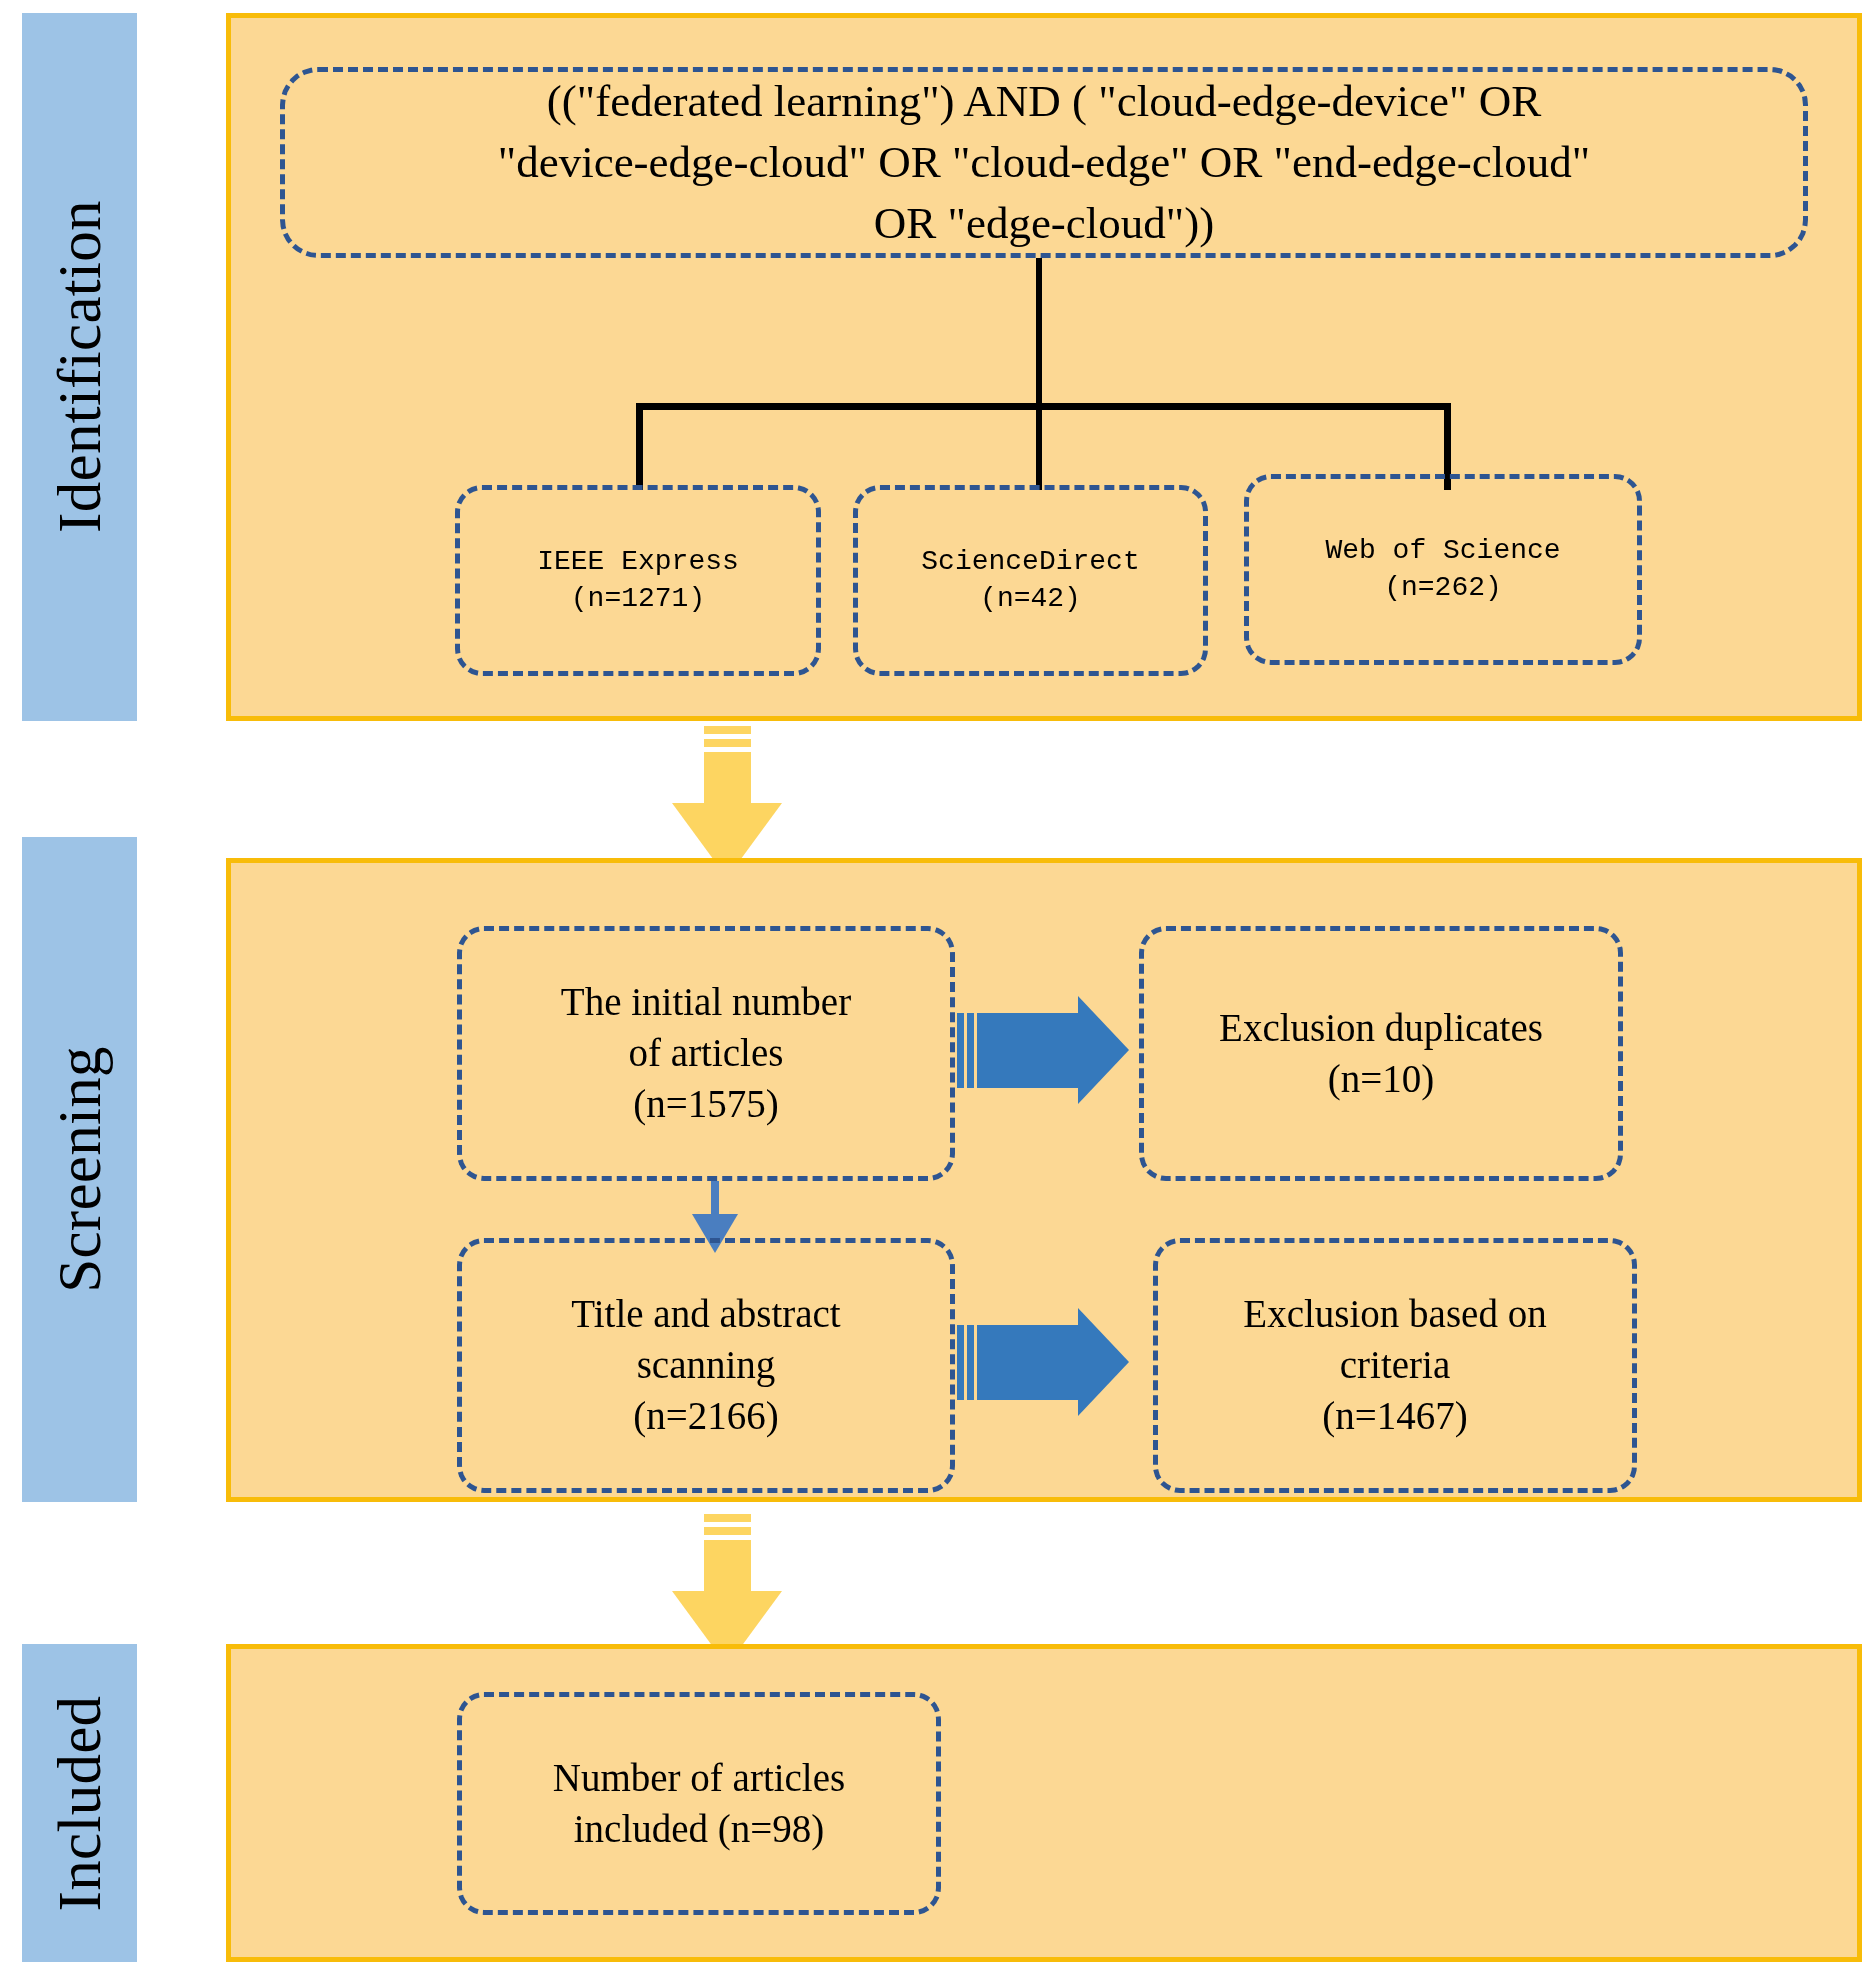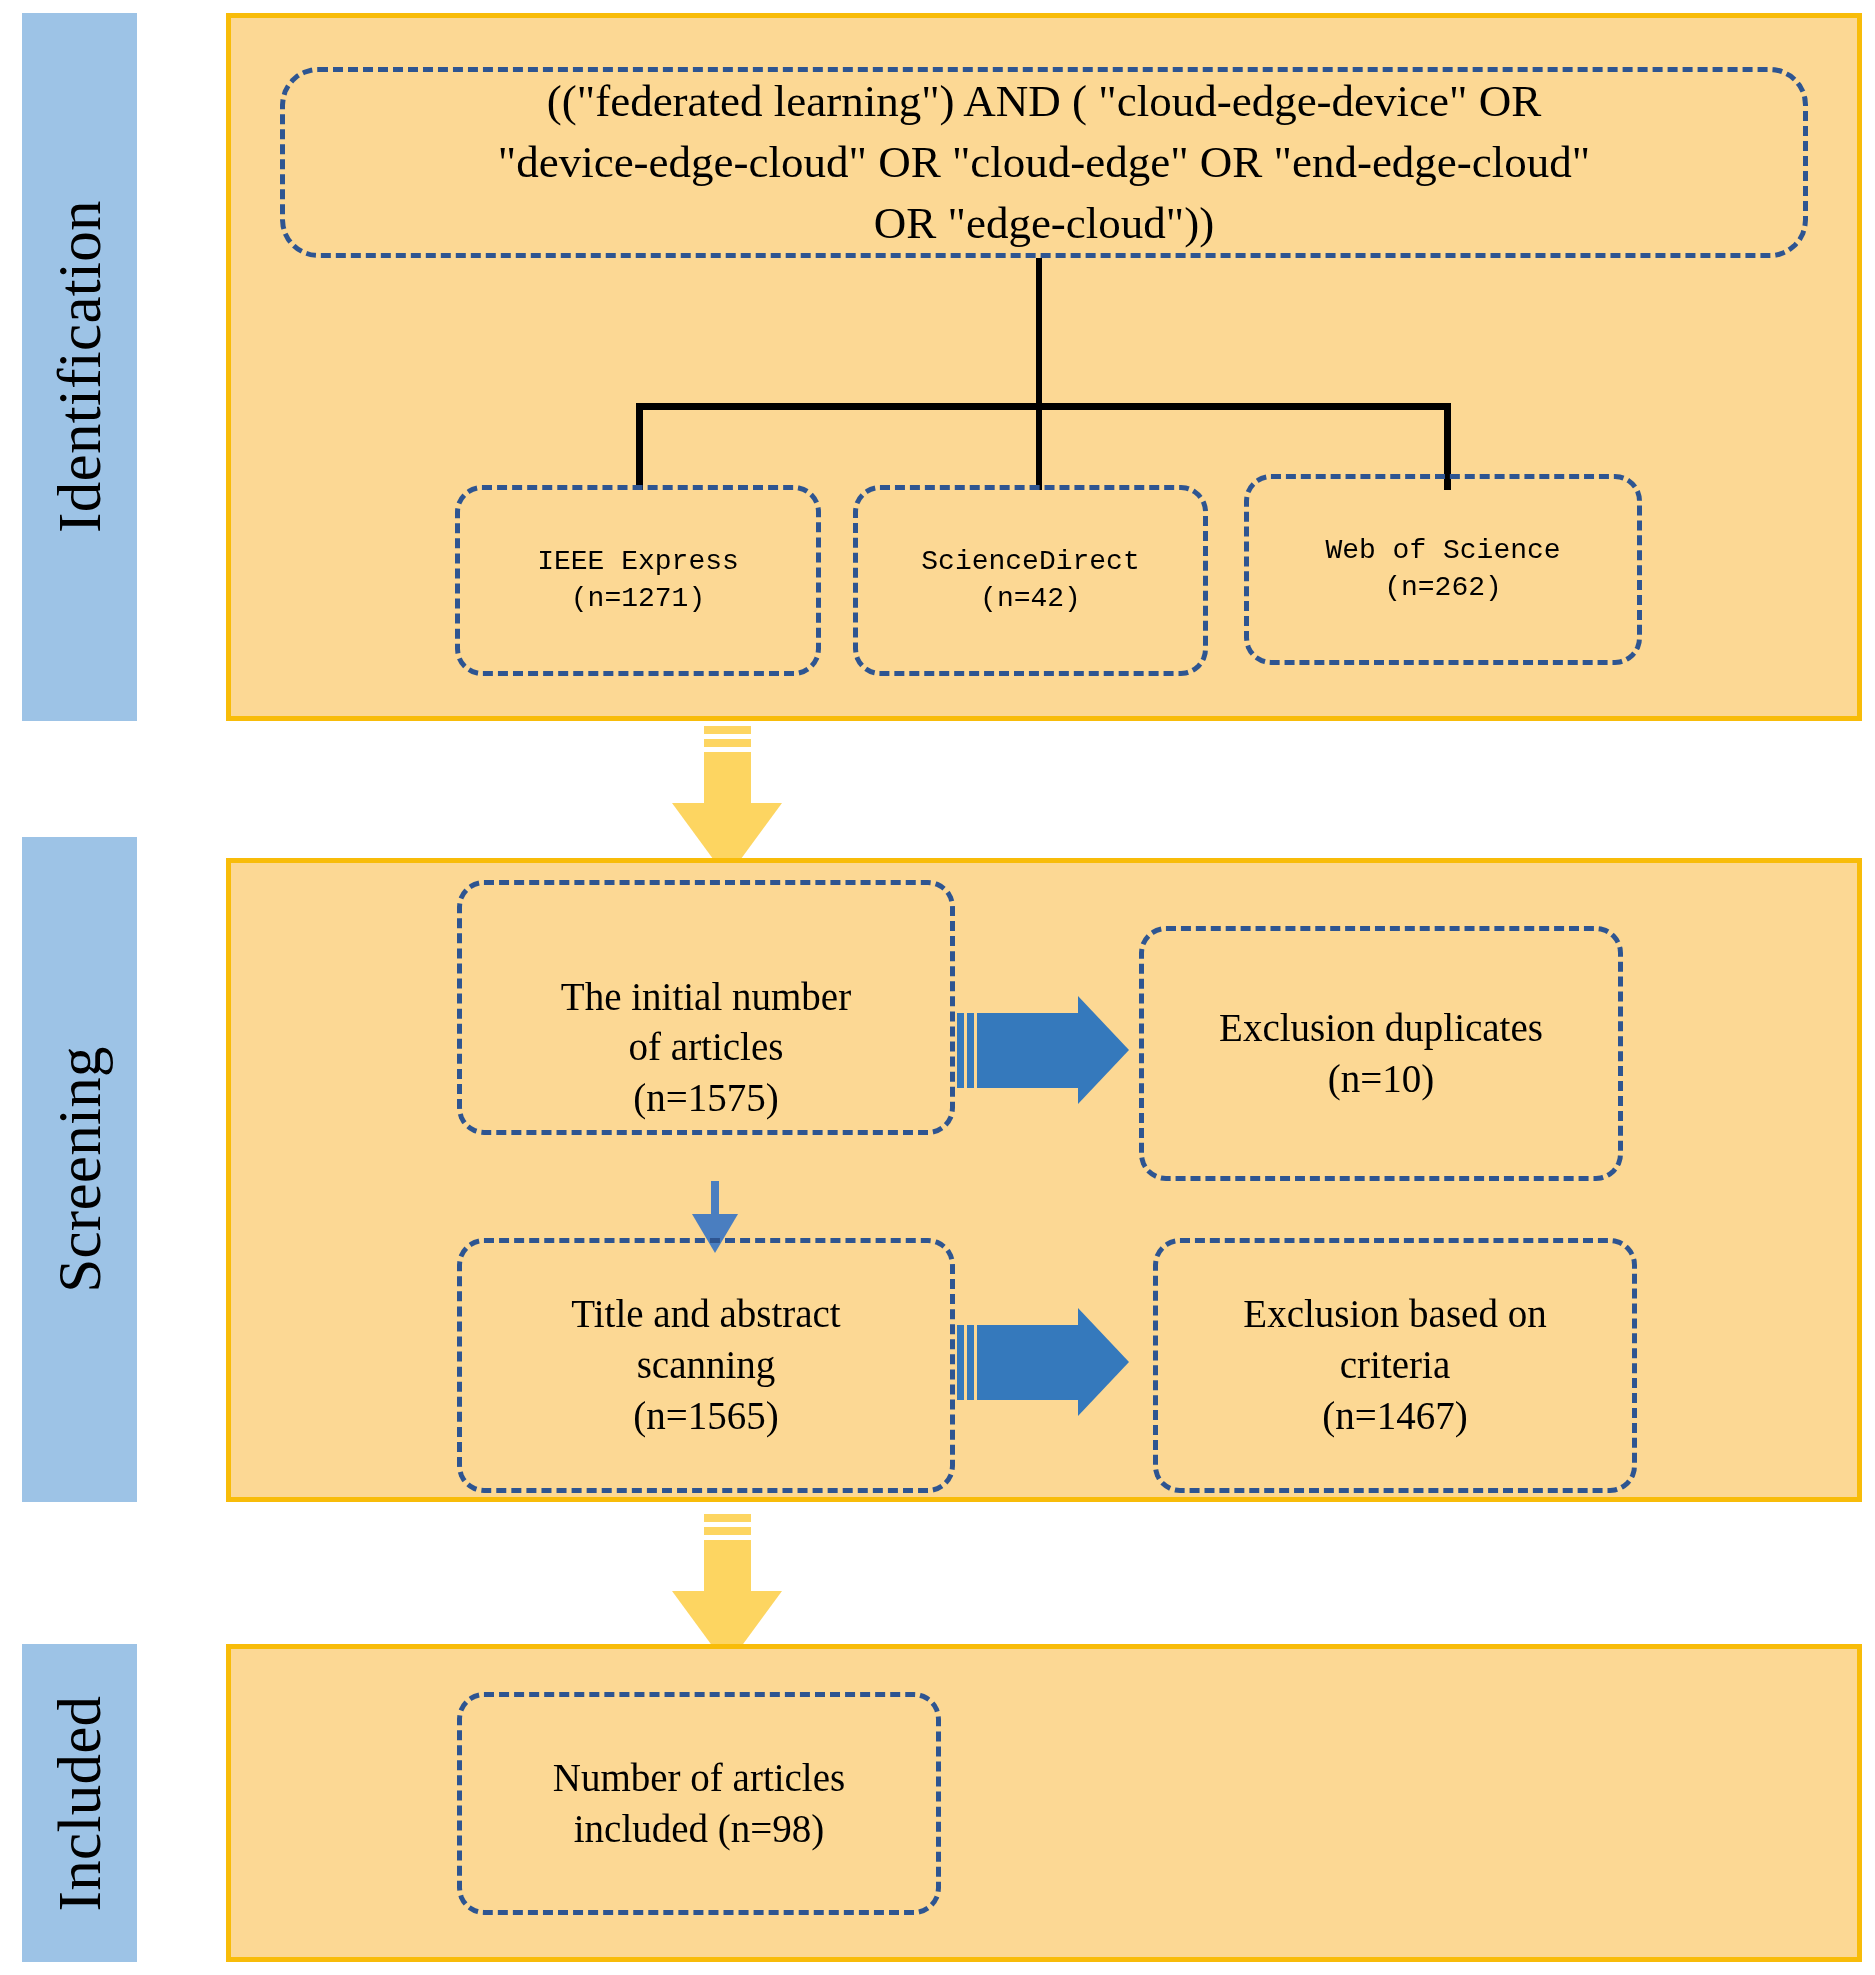--- a/index.html
+++ b/index.html
@@ -190,21 +190,21 @@
   <div class="big-arrow" style="left:662px; top:726px; width:140px; height:115px;">
     <div class="shaft-seg" style="left:42px; top:0px; width:47px; height:8.3px;"></div>
     <div class="shaft-seg" style="left:42px; top:12.7px; width:47px; height:8.3px;"></div>
     <div class="shaft-seg" style="left:42px; top:26px; width:47px; height:53px;"></div>
     <div class="head" style="left:10.2px; top:77px;"></div>
   </div>
 
   <div class="stage-panel" style="left:226px; top:858px; width:1636px; height:644px;">
   </div>
 
-  <div class="node screen" style="left:457px; top:880px; width:498px; height:255px;align-items:flex-end;">
+  <div class="node screen" style="left:457px; top:926px; width:498px; height:255px;">
     <span class="node-text">
       <span>The initial number</span><br>
       <span>of articles</span><br>
       <span>(n=1575)</span>
     </span>
   </div>
 
   <div class="blue-arrow" style="left:957px; top:990px; width:172px; height:127px;">
     <div class="tail-seg" style="left:0px; top:23px; width:7px; height:75px;"></div>
     <div class="tail-seg" style="left:10.2px; top:23px; width:7px; height:75px;"></div>
@@ -221,21 +221,21 @@
 
   <div class="thin-arrow" style="left:694px; top:1181px; width:57px; height:70px;">
     <div class="stem" style="left:17px; top:0px; width:7.6px; height:36px;"></div>
     <div class="tip" style="left:-2.5px; top:33px;"></div>
   </div>
 
   <div class="node screen" style="left:457px; top:1238px; width:498px; height:255px;">
     <span class="node-text">
       <span>Title and abstract</span><br>
       <span>scanning</span><br>
-      <span>(n=1565)</span>
+      <span>(n=2166)</span>
     </span>
   </div>
 
   <div class="blue-arrow" style="left:957px; top:1302px; width:172px; height:127px;">
     <div class="tail-seg" style="left:0px; top:23px; width:7px; height:75px;"></div>
     <div class="tail-seg" style="left:10.2px; top:23px; width:7px; height:75px;"></div>
     <div class="body" style="left:20.4px; top:23px; width:101px; height:75px;"></div>
     <div class="head" style="left:121px; top:6.4px;"></div>
   </div>
 

